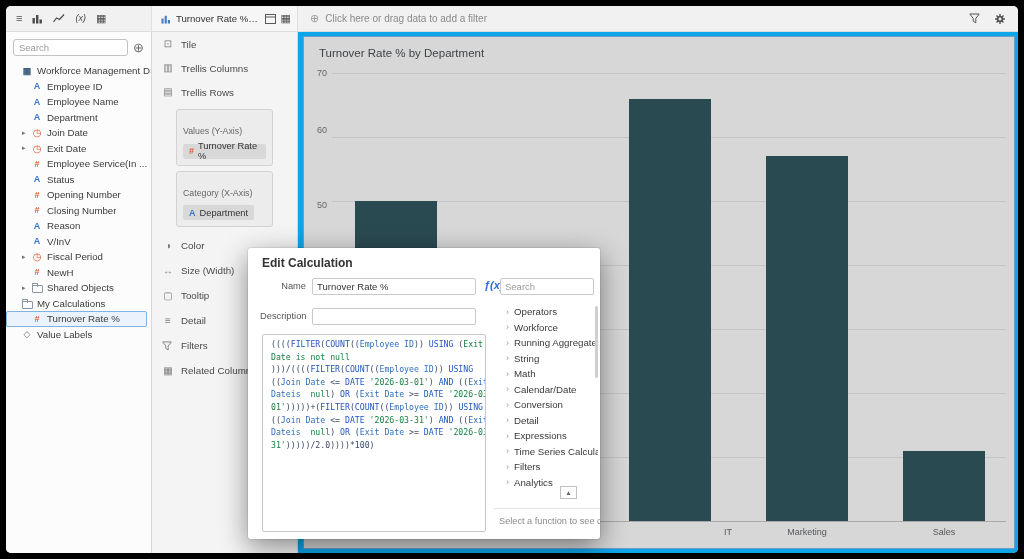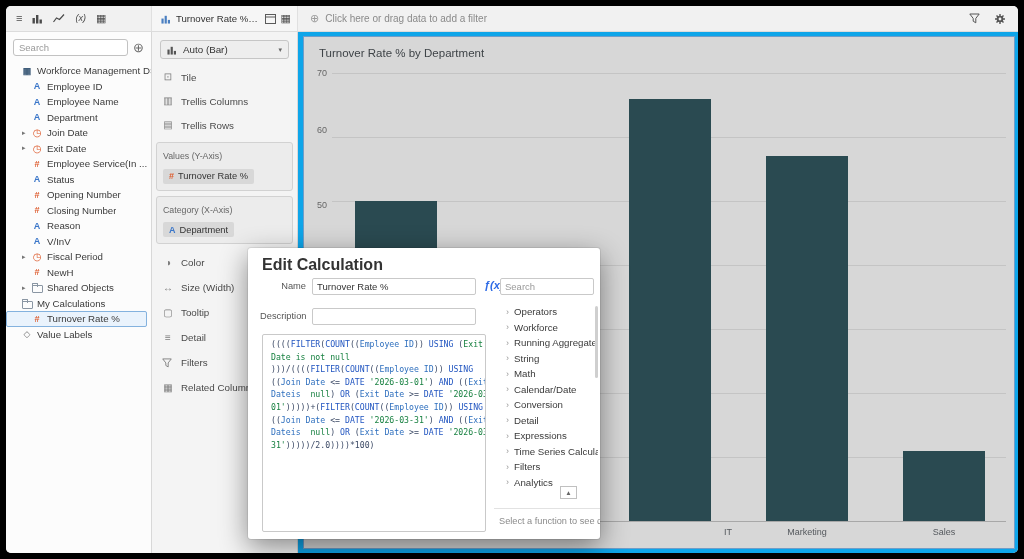--- a/index.html
+++ b/index.html
@@ -39,40 +39,40 @@
   .icon-folder::after { content:""; position:absolute; left:0; top:1px; width:9px; height:6px; border:1px solid #8a96a3; border-radius:1px; }
   .icon-folder::before { content:""; position:absolute; left:0; top:-1px; width:4px; height:3px; border:1px solid #8a96a3; border-bottom:none; border-radius:1px 1px 0 0; }
   .flabel { white-space:nowrap; overflow:hidden; }
 
   
   .viz-panel { position:absolute; left:146px; top:26px; width:146px; bottom:0; background:#f4f4f4; border-right:1px solid #d8d8d8; }
   .chart-select { margin:8px 8px 6px 8px; height:19px; border:1px solid #c6c6c6; border-radius:3px; background:#eeeeee; display:flex; align-items:center; gap:6px; padding:0 6px; font-size:9.8px; color:#333; cursor:default; }
   .cs-caret { margin-left:auto; font-size:7px; color:#666; }
   .gp-row { height:24px; display:flex; align-items:center; gap:7px; padding:0 10px; color:#4a4a4a; font-size:9.8px; cursor:default; }
   .gp-icon { width:12px; flex:0 0 12px; color:#7d7d7d; font-size:10px; text-align:center; line-height:1; }
-  .axis-box { margin:5px 4px; background:#ececec; border:1px solid #d2d2d2; border-radius:3px; padding:8px 6px 6px 6px; }
+  .axis-box { margin:5px 24px; background:#ececec; border:1px solid #d2d2d2; border-radius:3px; padding:16px 6px 6px 6px; }
   .axis-label { font-size:8.8px; color:#666; margin-bottom:4px; }
   .pill { display:inline-flex; align-items:center; gap:4px; background:#d8d8d8; border-radius:2px; height:15px; padding:0 6px; font-size:9.3px; color:#333; max-width:100%; cursor:default; }
   .pill .fi { width:auto; flex:0 0 auto; }
   .section-list { margin-top:6px; }
   .section-row { height:25px; display:flex; align-items:center; gap:7px; padding:0 10px; color:#4a4a4a; font-size:9.8px; cursor:default; }
 
   
   .canvas-area { position:absolute; left:292px; top:26px; right:0; bottom:0; background:#0ea5e9; }
   .viz { position:absolute; left:5px; top:4px; right:3px; bottom:4px; background:#d7d7d7; border:1px solid var(--selection,#6e9dc9); overflow:hidden; }
   .viz-title { position:absolute; left:15px; top:10px; font-size:11.5px; color:#3e4347; }
   .gridline { position:absolute; left:28px; right:8px; height:1px; background:#c4c4c4; }
   .axisline { position:absolute; left:28px; right:8px; height:1px; background:#a8a8a8; }
   .ytick { position:absolute; left:0; width:23px; text-align:right; font-size:9px; color:#666; line-height:10px; }
   .xtick { position:absolute; top:490px; width:120px; text-align:center; font-size:9px; color:#54585d; }
   .bar { position:absolute; width:82px; }
 
   
   .modal { position:absolute; left:242px; top:242px; width:352px; height:291px; background:#fff; border-radius:3px; box-shadow:0 8px 28px rgba(0,0,0,.45), 0 0 0 1px rgba(0,0,0,.07); overflow:hidden; font-size:10px; }
-  .modal-title { position:absolute; left:14px; top:8px; font-size:16px; font-weight:bold; color:#333; }
+  .modal-title { position:absolute; left:14px; top:8px; font-size:12px; font-weight:bold; color:#333; }
   .m-label { position:absolute; width:46px; text-align:right; font-size:9.3px; color:#555; }
   .m-input { position:absolute; left:64px; width:164px; height:17px; border:1px solid #c9c9c9; border-radius:2px; font-size:9.5px; padding:0 4px; color:#333; background:#fff; font-family:inherit; outline:none; }
   .m-input::placeholder { color:#9a9a9a; }
   .fx-btn { position:absolute; left:236px; top:31px; color:var(--fx,#2e6be6); font-style:italic; font-size:11px; font-weight:bold; cursor:default; }
   .m-search { position:absolute; left:252px; top:30px; width:94px; height:17px; border:1px solid #c9c9c9; border-radius:2px; font-size:9.5px; padding:0 4px; color:#333; font-family:inherit; outline:none; }
   .m-search::placeholder { color:#9a9a9a; }
   .formula { position:absolute; left:14px; top:86px; width:224px; height:198px; border:1px solid #c9c9c9; border-radius:2px; padding:3px 8px; font-family:"DejaVu Sans Mono", monospace; font-size:8.2px; line-height:12.6px; white-space:pre; overflow:hidden; background:#fff; }
   .fx-p { color:#3c4a66; } .fx-k { color:#2155c0; } .fx-f { color:#2e6fbe; } .fx-s { color:#178040; }
   .fn-list { position:absolute; left:258px; top:56px; width:92px; overflow:hidden; }
   .fn-item { height:15.5px; display:flex; align-items:center; gap:5px; color:#3a3a3a; font-size:9.7px; white-space:nowrap; cursor:default; }
@@ -234,33 +234,20 @@
           <span class="flabel">Turnover Rate %</span>
         </div>
         <div class="field-row ind0">
           <span class="fi fi-tag">◇</span>
           <span class="flabel">Value Labels</span>
         </div>
       </div>
   </aside>
 
   <aside class="viz-panel">
-    <div class="chart-select">
-      <span>
-        <svg width="10" height="10" viewBox="0 0 11 11">
-            <g fill="#555">
-              <rect x="0.5" y="5" width="2.4" height="5.5"></rect>
-              <rect x="4" y="2" width="2.4" height="8.5"></rect>
-              <rect x="7.5" y="6.5" width="2.4" height="4"></rect>
-            </g>
-          </svg>
-      </span>
-      <span>Auto (Bar)</span>
-      <span class="cs-caret">▾</span>
-    </div>
 
     <div>
         <div class="gp-row">
           <span class="gp-icon">⊡</span>
           <span>Tile</span>
         </div>
         <div class="gp-row">
           <span class="gp-icon">▥</span>
           <span>Trellis Columns</span>
         </div>

